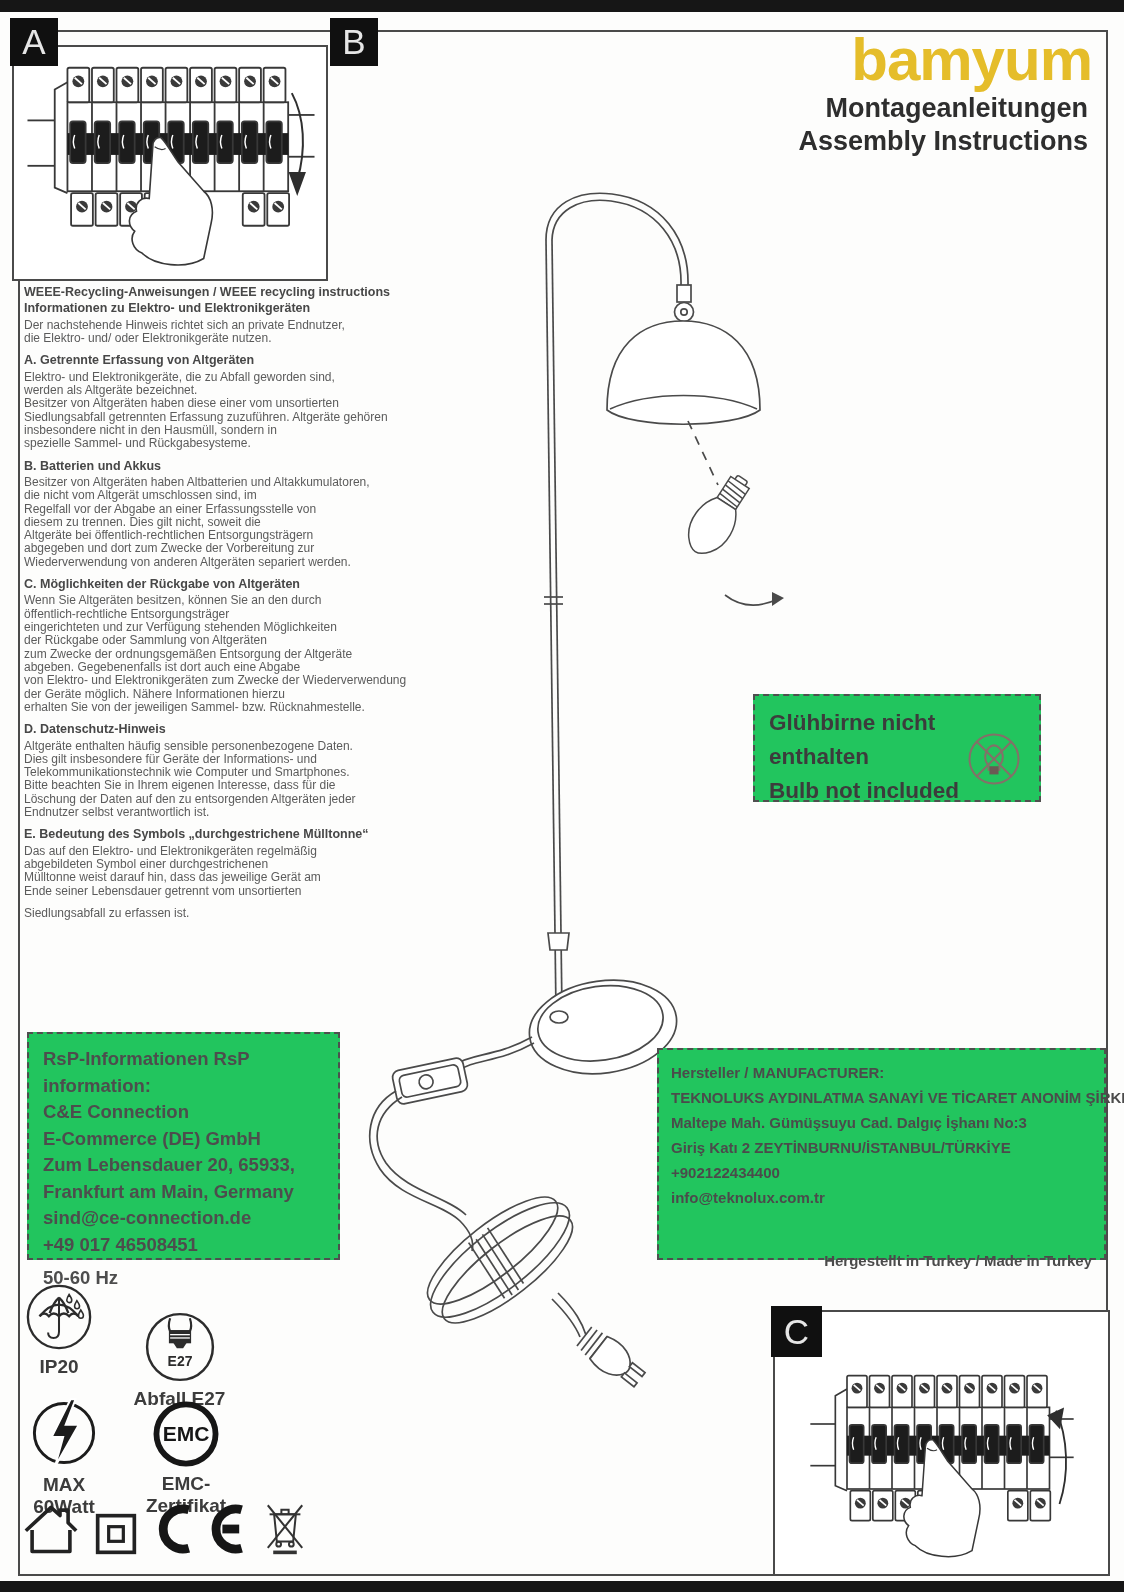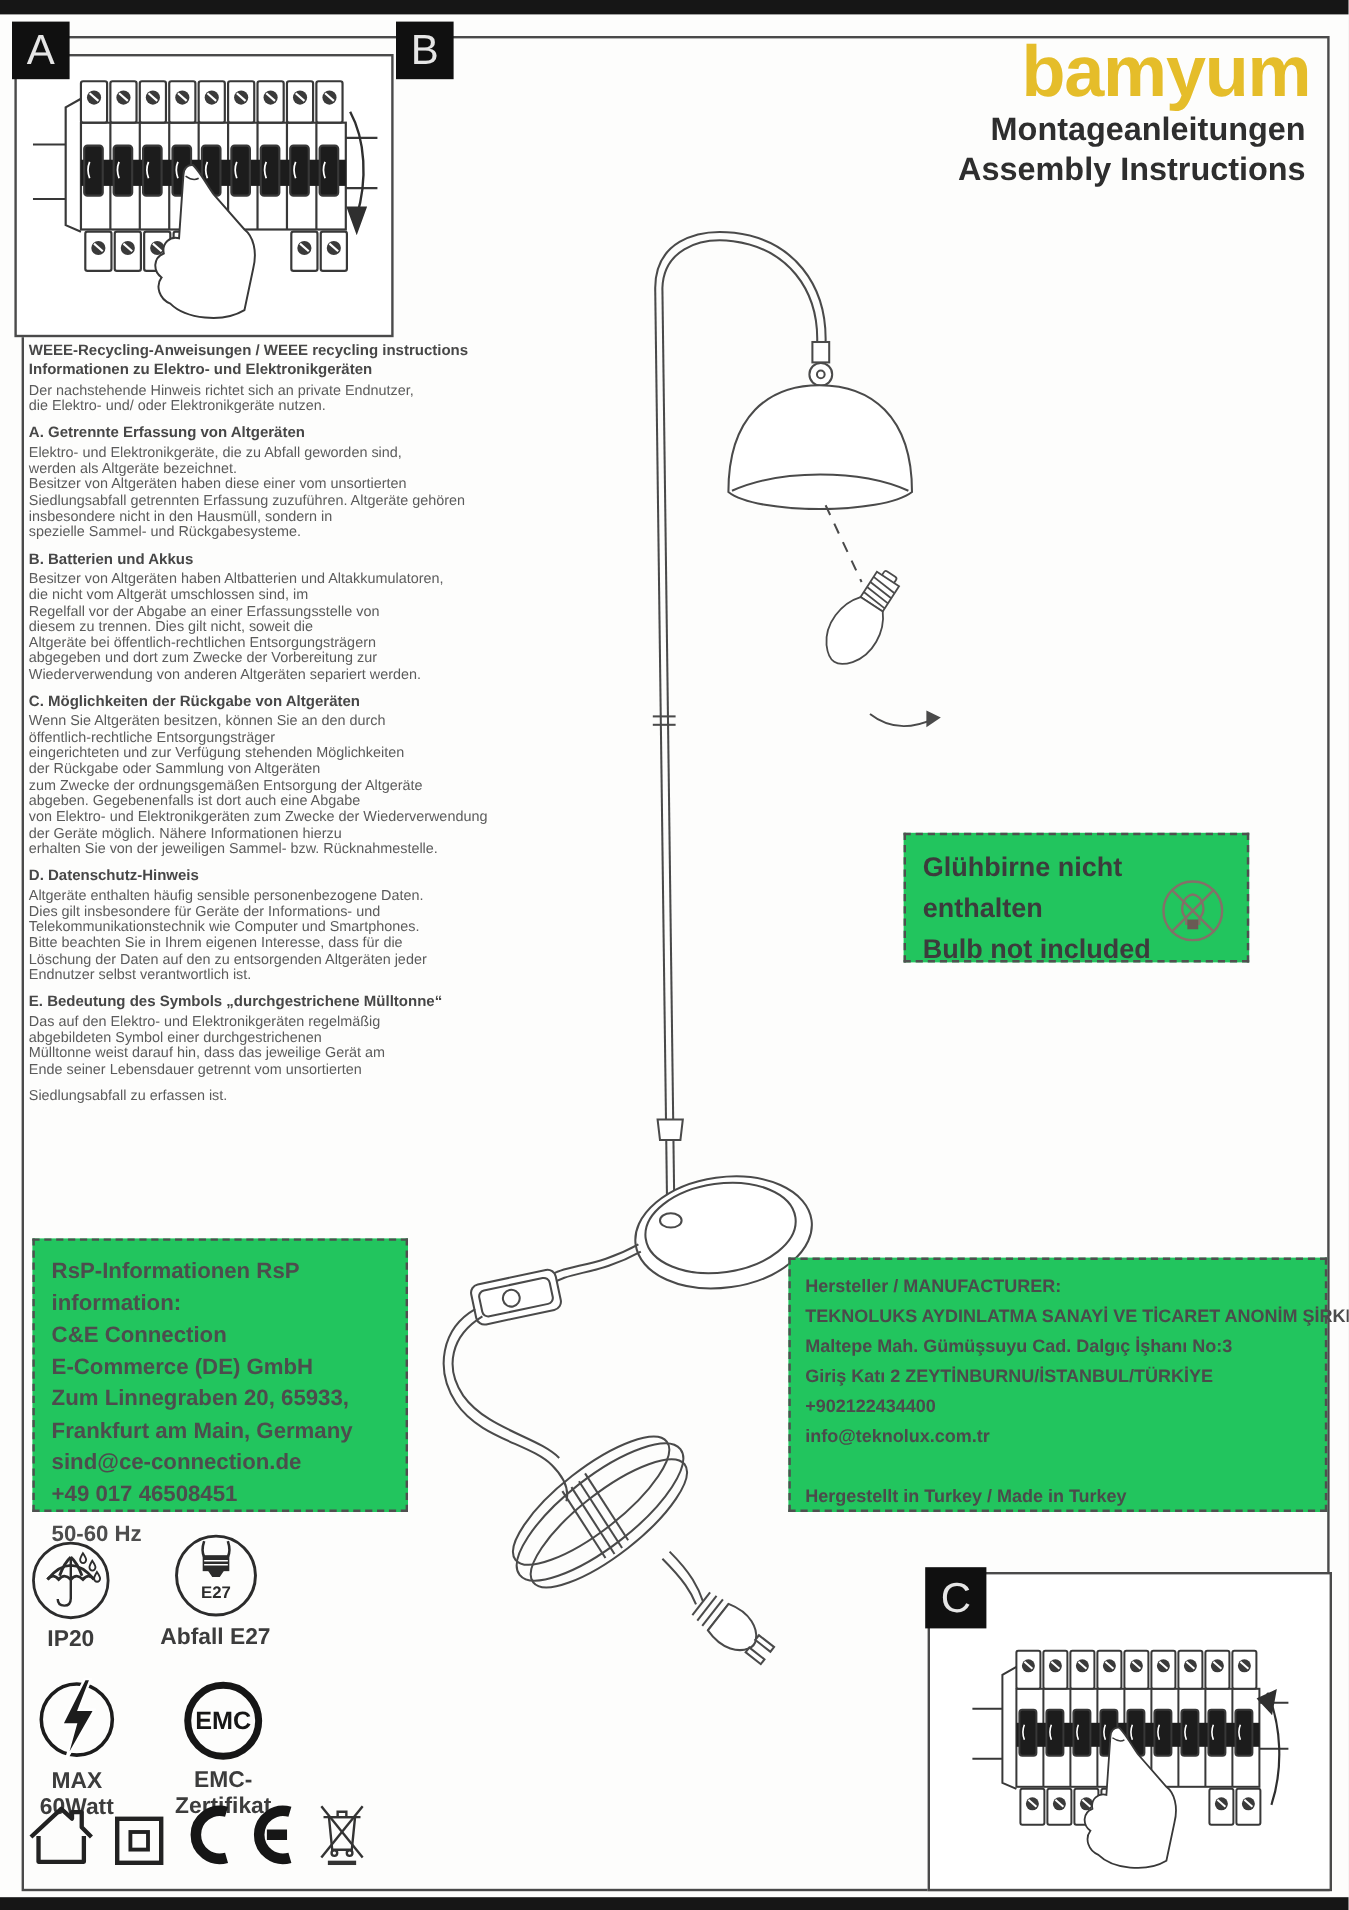--- a/index.html
+++ b/index.html
@@ -33,21 +33,21 @@
   .bulb-box{left:753px;top:694px;width:288px;height:108px;padding:10px 14px;}
   .bulb-box .ln{font-size:22.5px;font-weight:700;color:#3c3c3c;line-height:34px;}
   .nobulb{position:absolute;right:16px;top:34px;}
 
   .rsp-box{left:27px;top:1032px;width:313px;height:228px;padding:12px 14px;}
   .rsp-line{font-size:18.5px;font-weight:700;color:#4d4d4d;line-height:26.5px;}
   .rsp-last{margin-top:7px;}
 
   .mfr-box{left:657px;top:1048px;width:449px;height:212px;padding:10px 12px;}
   .mfr-line{font-size:15px;font-weight:700;color:#4b4b4b;line-height:25px;white-space:nowrap;}
-  .mfr-footer{margin-top:25px;}
+  .mfr-footer{margin-top:38px;text-align:right;}
 
   .cert{position:absolute;z-index:5;text-align:center;}
   .cert-label{font-size:19px;font-weight:700;color:#3c3c3c;margin-top:4px;}
   .cert-label.small{font-size:16.5px;}
   .rohs-word{font-size:23px;font-weight:800;color:#171717;letter-spacing:.5px;margin-top:-8px;}
 
   .product-code{position:absolute;left:232px;top:1402px;font-size:42px;font-weight:800;color:#0c0c0c;z-index:6;letter-spacing:.5px;}
 
   .marks-row{position:absolute;left:22px;top:1498px;display:flex;align-items:flex-end;gap:14px;z-index:5;}
 
@@ -280,21 +280,21 @@
         <line x1="13" y1="13" x2="51" y2="51"></line>
         <line x1="51" y1="13" x2="13" y2="51"></line>
       </g>
     </svg>
   </div>
 
   <div class="dashed-box rsp-box">
     <div class="rsp-line">RsP-Informationen RsP information:</div>
     <div class="rsp-line">C&amp;E Connection</div>
     <div class="rsp-line">E-Commerce (DE) GmbH</div>
-    <div class="rsp-line">Zum Linnegraben 20, 65933,</div>
+    <div class="rsp-line">Zum Lebensdauer 20, 65933,</div>
     <div class="rsp-line">Frankfurt am Main, Germany</div>
     <div class="rsp-line">sind@ce-connection.de</div>
     <div class="rsp-line">+49 017 46508451</div>
     <div class="rsp-line rsp-last">50-60 Hz</div>
   </div>
 
   <div class="dashed-box mfr-box">
     <div class="mfr-line">Hersteller / MANUFACTURER:</div>
     <div class="mfr-line">TEKNOLUKS AYDINLATMA SANAYİ VE TİCARET ANONİM ŞİRKETİ</div>
     <div class="mfr-line">Maltepe Mah. Gümüşsuyu Cad. Dalgıç İşhanı No:3</div>
@@ -313,21 +313,21 @@
         <path d="M33,40 Q38,26 45,20 M57,40 Q52,26 45,20"></path>
         <path d="M45,20 L45,64 q0,8 -7,8 q-7,0 -7,-7" stroke-width="2.6"></path>
         <path d="M58,16 q-3,5 -3,7 a3.2,3.5 0 1 0 6.4,0 q0,-2 -3.4,-7 Z" stroke-width="2"></path>
         <path d="M68,24 q-3,5 -3,7 a3.2,3.5 0 1 0 6.4,0 q0,-2 -3.4,-7 Z" stroke-width="2"></path>
         <path d="M73,36 q-3,5 -3,7 a3.2,3.5 0 1 0 6.4,0 q0,-2 -3.4,-7 Z" stroke-width="2"></path>
       </g>
     </svg>
     <div class="cert-label">IP20</div>
   </div>
 
-  <div class="cert" style="left:122px;top:1276px;width:115px;">
+  <div class="cert" style="left:122px;top:1310px;width:115px;">
     <svg width="74" height="74" viewBox="0 0 90 90" style="margin:0 auto">
       <g stroke="#2c2c2c" stroke-width="3" fill="none">
         <circle cx="45" cy="45" r="40"></circle>
         <path d="M33,10 C31,16 31,22 33,26 L57,26 C59,22 59,16 57,10" stroke-width="2.6"></path>
         <rect x="33" y="26" width="24" height="13" fill="#2c2c2c"></rect>
         <line x1="33" y1="30" x2="57" y2="30" stroke="#fff" stroke-width="1.6"></line>
         <line x1="33" y1="34" x2="57" y2="34" stroke="#fff" stroke-width="1.6"></line>
         <path d="M38,39 L52,39 L48,45 L42,45 Z" fill="#2c2c2c"></path>
         <text x="45" y="68" text-anchor="middle" font-size="17" font-weight="bold" fill="#2c2c2c" stroke="none" font-family="Liberation Sans, sans-serif">E27</text>
       </g>

